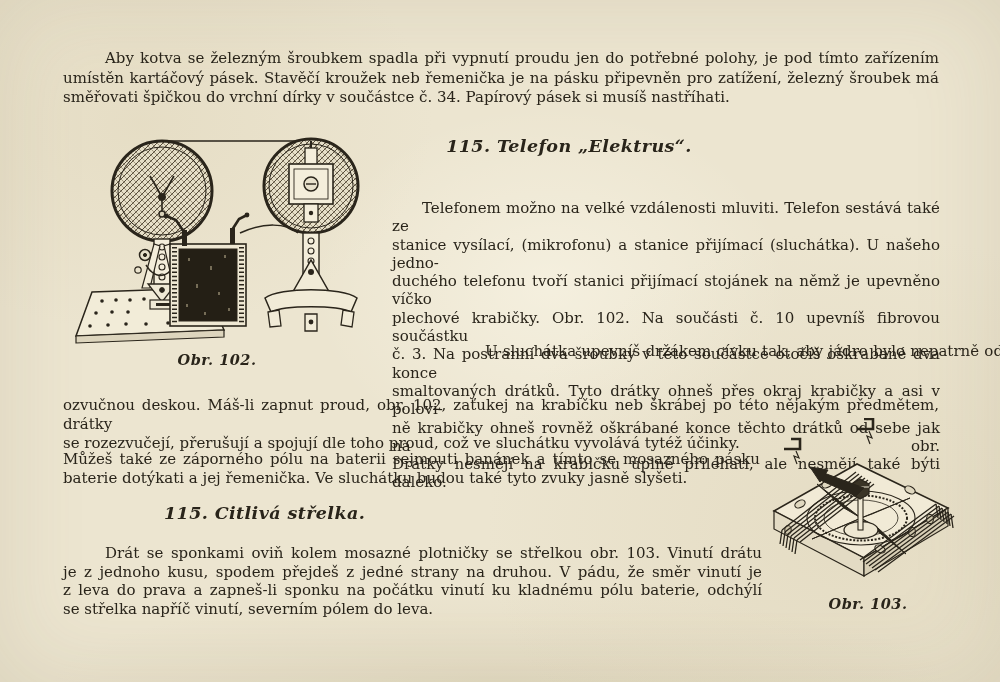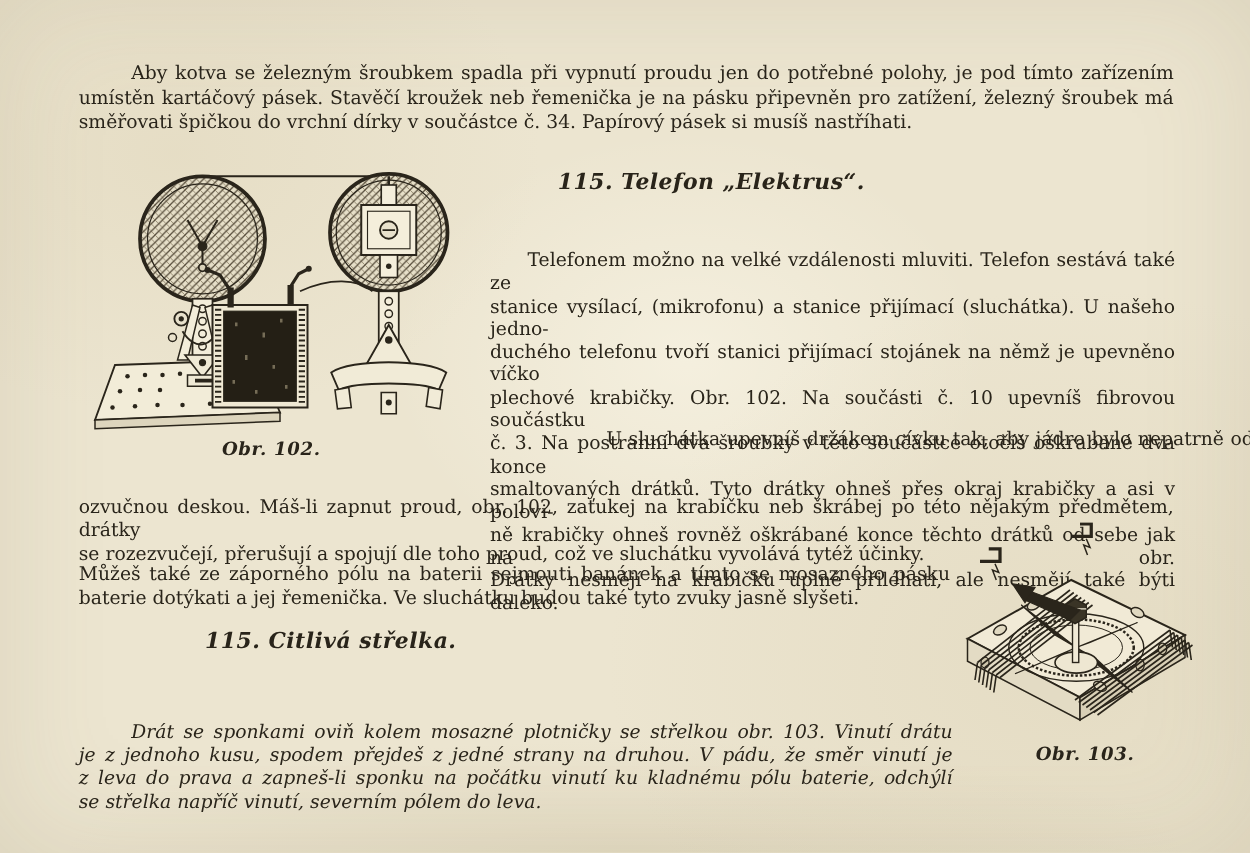--- a/index.html
+++ b/index.html
@@ -23,21 +23,21 @@
   .ind2{text-indent:30px;}
   .heading{font-weight:bold;font-style:italic;font-size:17.5px;letter-spacing:.4px;padding-left:44px;}
   .caption{font-weight:bold;font-style:italic;font-size:14.5px;letter-spacing:.5px;}
   #intro{left:63px;top:49px;width:876px;line-height:19.5px;}
   #h1{left:320px;top:136px;width:410px;text-align:center;}
   #col1{left:392px;top:179px;width:548px;line-height:18.3px;margin-top:20px;}
   #col2{left:407px;top:342px;width:548px;line-height:18.8px;margin-left:48px;}
   #fw1{left:63px;top:396px;width:876px;line-height:19px;}
   #fw2{left:63px;top:450px;width:697px;line-height:19px;}
   #h2{left:120px;top:503px;}
-  #sp1{left:63px;top:576px;width:699px;line-height:18.7px;font-style:italic;}
+  #sp1{left:63px;top:544px;width:699px;line-height:18.7px;}
   #cap102{left:152px;top:351px;width:130px;text-align:center;}
   #cap103{left:812px;top:595px;width:112px;text-align:center;}
   #fig102{left:58px;top:134px;}
   #fig103{left:760px;top:418px;}
   svg{display:block;}
 </style>
 </head>
 <body>
 
 <div id="intro" class="abs bt">

